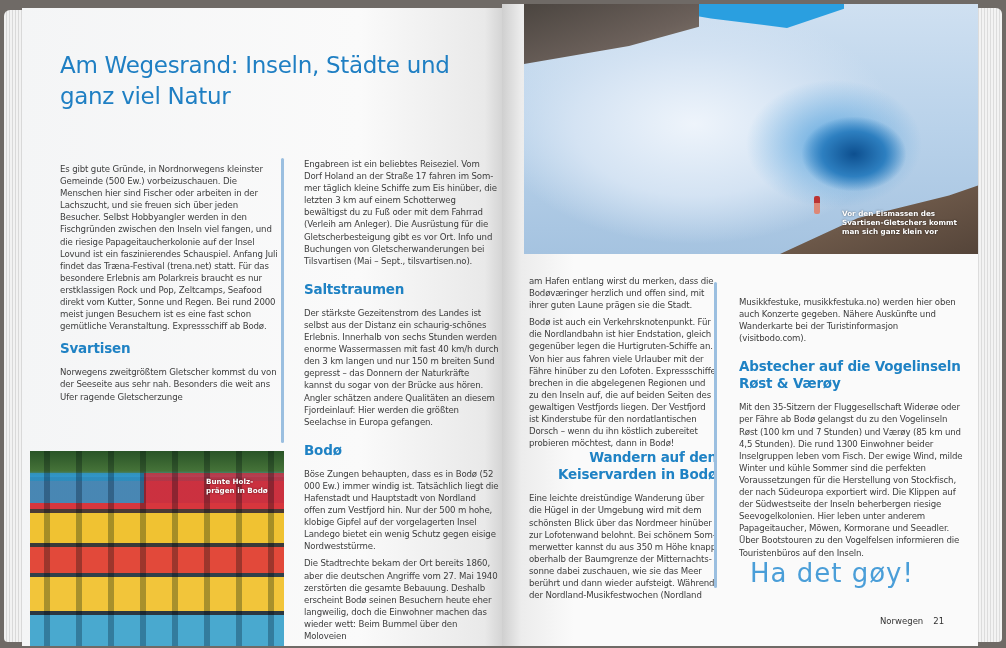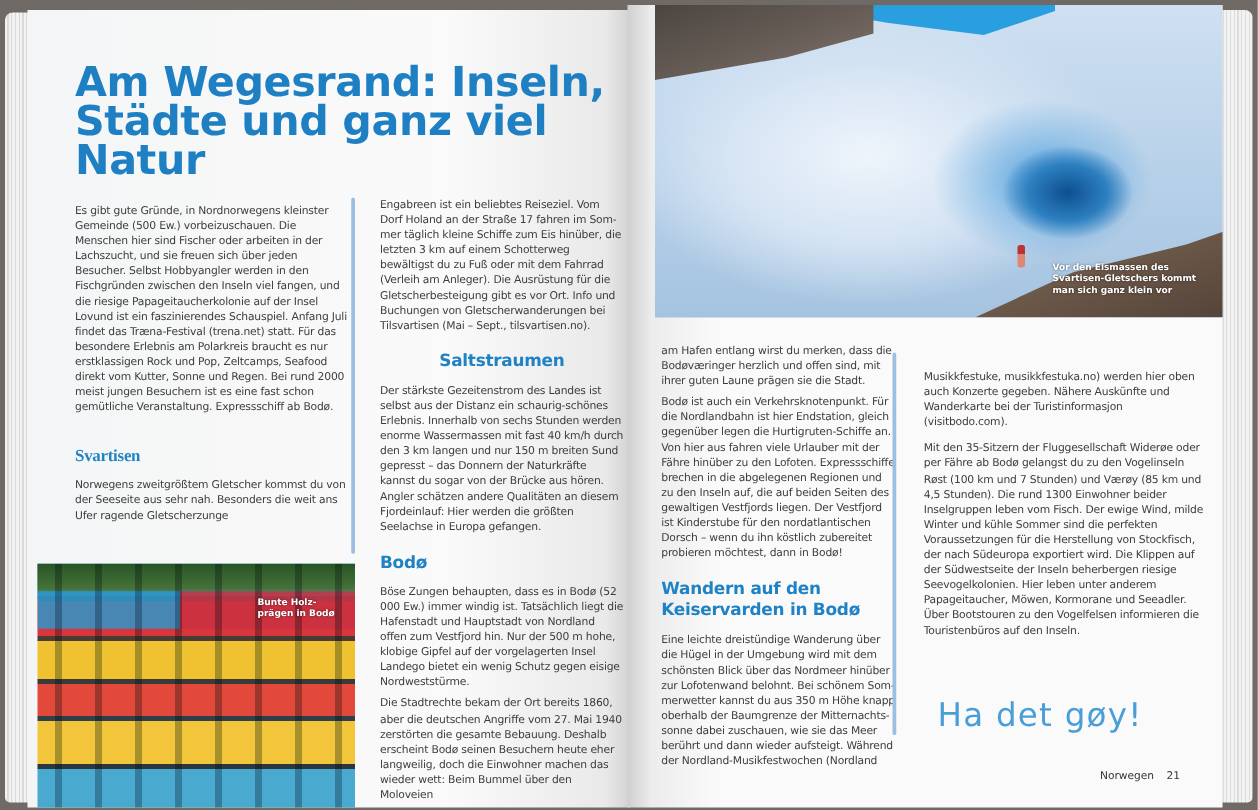--- a/index.html
+++ b/index.html
@@ -26,22 +26,22 @@
       background: linear-gradient(90deg, #f4f5f6 0%, #fafafa 70%, #e9e9e9 96%, #d2d2d2 100%);
       overflow: hidden;
     }
     .page-right {
       position: absolute; left: 502px; top: 4px; width: 476px; height: 642px;
       background: linear-gradient(90deg, #cfcfcf 0%, #ececec 4%, #fafafa 15%, #fafafa 100%);
       overflow: hidden;
     }
     .title {
       position: absolute; left: 38px; top: 42px; width: 430px;
-      color: #1f7fc3; font-family: "DejaVu Sans", sans-serif; font-weight: bold;
-      font-size: 33px; line-height: 31px; letter-spacing: -0.3px; margin: 0;
+      color: #1f7fc3; font-family: "DejaVu Sans", sans-serif; font-weight: normal;
+      font-size: 23px; line-height: 31px; letter-spacing: -0.3px; margin: 0;
     }
     h2.sec {
       color: #1f82c4; font-weight: bold; font-size: 13.5px; line-height: 17px;
       margin: 0; letter-spacing: -0.2px;
     }
     p.body {
       margin: 0; color: #3d3d3d; font-size: 8.6px; line-height: 12.1px;
       letter-spacing: -0.15px;
     }
     .col { position: absolute; }
@@ -119,29 +119,29 @@
 
 <div class="book">
   <div class="edge-left"></div>
   <div class="edge-right"></div>
 
   <div class="page-left">
     <h1 class="title">Am Wegesrand: Inseln, Städte und ganz viel Natur</h1>
 
     <div class="col" style="left:38px; top:146px; width:218px;">
       <p class="body" style="margin-top:9px;">Es gibt gute Gründe, in Nordnorwegens kleinster Gemeinde (500 Ew.) vorbeizu­schauen. Die Menschen hier sind Fischer oder arbeiten in der Lachszucht, und sie freuen sich über jeden Besucher. Selbst Hobbyangler werden in den Fischgründen zwischen den Inseln viel fangen, und die riesige Papagei­taucherkolonie auf der Insel Lovund ist ein faszinierendes Schauspiel. Anfang Juli findet das Træna-Festival (trena.net) statt. Für das besondere Erlebnis am Polarkreis braucht es nur erstklassigen Rock und Pop, Zeltcamps, Seafood direkt vom Kutter, Sonne und Regen. Bei rund 2000 meist jungen Besuchern ist es eine fast schon gemütliche Veranstaltung. Expressschiff ab Bodø.</p>
-      <h2 class="sec" style="margin-top:24px;font-family:Liberation Serif, serif;">Svartisen</h2>
+      <h2 class="sec" style="margin-top:8px;">Svartisen</h2>
       <p class="body" style="margin-top:9px;">Norwegens zweitgrößtem Gletscher kommst du von der Seeseite aus sehr nah. Besonders die weit ans Ufer ragende Gletscherzunge</p>
     </div>
 
     <div class="divider" style="left:259px; top:150px; height:285px;"></div>
 
     <div class="col" style="left:282px; top:150px; width:195px;">
       <p class="body">Engabreen ist ein beliebtes Reiseziel. Vom Dorf Holand an der Straße 17 fahren im Som­mer täglich kleine Schiffe zum Eis hinüber, die letzten 3 km auf einem Schotterweg bewältigst du zu Fuß oder mit dem Fahrrad (Verleih am Anleger). Die Ausrüstung für die Gletscherbesteigung gibt es vor Ort. Info und Buchungen von Gletscherwanderungen bei Tilsvartisen (Mai – Sept., tilsvartisen.no).</p>
-      <h2 class="sec" style="margin-top:14px;text-align:center;">Saltstraumen</h2>
+      <h2 class="sec" style="margin-top:14px;">Saltstraumen</h2>
       <p class="body" style="margin-top:9px;">Der stärkste Gezeitenstrom des Landes ist selbst aus der Distanz ein schaurig-schönes Erlebnis. Innerhalb von sechs Stunden werden enorme Wassermassen mit fast 40 km/h durch den 3 km langen und nur 150 m breiten Sund gepresst – das Donnern der Naturkräfte kannst du sogar von der Brücke aus hören. Angler schätzen andere Qualitäten an diesem Fjord­einlauf: Hier werden die größten Seelachse in Europa gefangen.</p>
       <h2 class="sec" style="margin-top:14px;">Bodø</h2>
       <p class="body" style="margin-top:9px;">Böse Zungen behaupten, dass es in Bodø (52 000 Ew.) immer windig ist. Tatsächlich liegt die Hafenstadt und Hauptstadt von Nord­land offen zum Vestfjord hin. Nur der 500 m hohe, klobige Gipfel auf der vorgelagerten Insel Landego bietet ein wenig Schutz gegen eisige Nordweststürme.</p>
       <p class="body" style="margin-top:5px;">Die Stadtrechte bekam der Ort bereits 1860, aber die deutschen Angriffe vom 27. Mai 1940 zerstörten die gesamte Bebauung. Deshalb erscheint Bodø seinen Besuchern heute eher langweilig, doch die Einwohner machen das wieder wett: Beim Bummel über den Moloveien</p>
     </div>
 
     <div class="photo-houses">
       <div class="houses-rooftops"></div>
       <div class="houses-blocks"></div>
       <div class="caption" style="left:176px; top:26px; width:70px;">Bunte Holz­prägen in Bodø</div>
@@ -153,28 +153,29 @@
       <div class="glacier-sky"></div>
       <div class="glacier-mountain"></div>
       <div class="glacier-rock"></div>
       <div class="hiker"></div>
       <div class="caption" style="left:318px; top:205px; width:128px;">Vor den Eismassen des Svartisen-Gletschers kommt man sich ganz klein vor</div>
     </div>
 
     <div class="col" style="left:27px; top:271px; width:188px;">
       <p class="body">am Hafen entlang wirst du merken, dass die Bodøværinger herzlich und offen sind, mit ihrer guten Laune prägen sie die Stadt.</p>
       <p class="body" style="margin-top:5px;">Bodø ist auch ein Verkehrsknotenpunkt. Für die Nordlandbahn ist hier Endstation, gleich gegenüber legen die Hurtigruten-Schiffe an. Von hier aus fahren viele Urlauber mit der Fähre hinüber zu den Lofoten. Expressschiffe brechen in die abgelegenen Regionen und zu den Inseln auf, die auf beiden Seiten des gewaltigen Vestfjords liegen. Der Vestfjord ist Kinderstube für den nordatlantischen Dorsch – wenn du ihn köstlich zubereitet probieren möchtest, dann in Bodø!</p>
-      <h2 class="sec" style="margin-top:14px;">Wandern auf den Keiservarden in Bodø</h2>
+      <h2 class="sec" style="text-align:right;">Wandern auf den Keiservarden in Bodø</h2>
       <p class="body" style="margin-top:9px;">Eine leichte dreistündige Wanderung über die Hügel in der Umgebung wird mit dem schönsten Blick über das Nordmeer hinüber zur Lofotenwand belohnt. Bei schönem Som­merwetter kannst du aus 350 m Höhe knapp oberhalb der Baumgrenze der Mitternachts­sonne dabei zuschauen, wie sie das Meer berührt und dann wieder aufsteigt. Während der Nordland-Musikfestwochen (Nordland</p>
     </div>
 
     <div class="divider" style="left:212px; top:278px; height:306px;"></div>
 
     <div class="col" style="left:237px; top:272px; width:228px;margin-top:20px;">
       <p class="body">Musikkfestuke, musikkfestuka.no) werden hier oben auch Konzerte gegeben. Nähere Aus­künfte und Wanderkarte bei der Turistinfor­masjon (visitbodo.com).</p>
+      <h2 class="sec" style="margin-top:14px;">Abstecher auf die Vogelinseln Røst &amp; Værøy</h2>
       <p class="body" style="margin-top:9px;">Mit den 35-Sitzern der Fluggesellschaft Widerøe oder per Fähre ab Bodø gelangst du zu den Vogelinseln Røst (100 km und 7 Stunden) und Værøy (85 km und 4,5 Stunden). Die rund 1300 Einwohner beider Inselgruppen leben vom Fisch. Der ewige Wind, milde Winter und kühle Sommer sind die perfekten Vorausset­zungen für die Herstellung von Stockfisch, der nach Südeuropa exportiert wird. Die Klippen auf der Südwestseite der Inseln beherbergen riesige Seevogelkolonien. Hier leben unter anderem Papageitaucher, Möwen, Kormorane und Seeadler. Über Bootstouren zu den Vogel­felsen informieren die Touristenbüros auf den Inseln.</p>
     </div>
 
     <div class="farewell">Ha det gøy!</div>
 
     <div class="footer">
       <span>Norwegen</span><span class="pn">21</span>
     </div>
   </div>
 </div>

